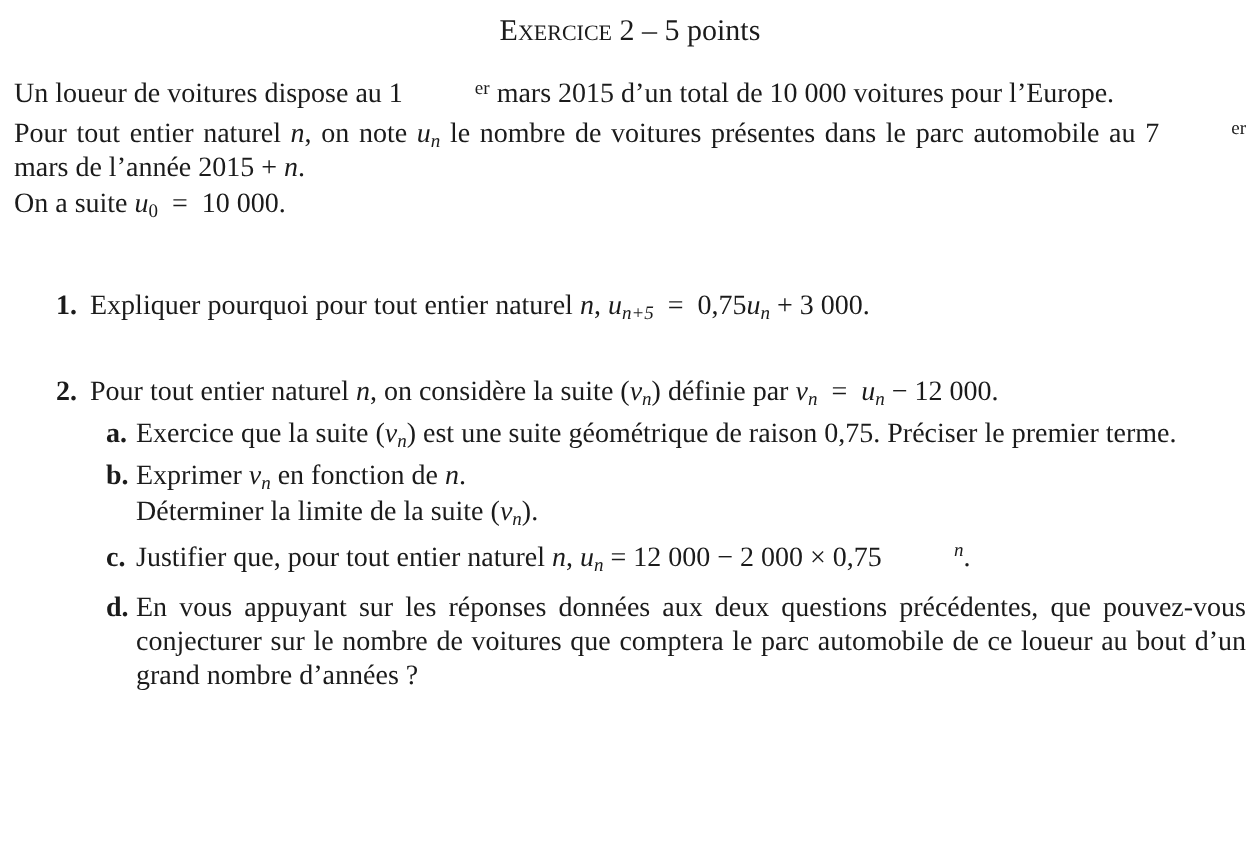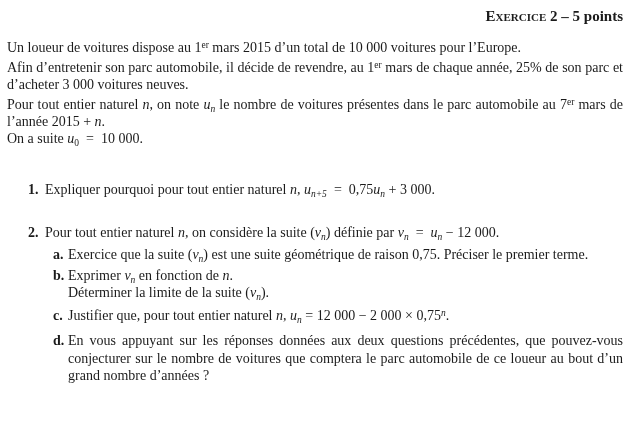--- a/index.html
+++ b/index.html
@@ -19,23 +19,23 @@
     padding: 7px 7px 0 7px;
     font-family: "Liberation Serif", serif;
     font-size: 14px;
     line-height: 17.2px;
     color: #1b1b1b;
     background: #ffffff;
   }
   .title {
     margin: 0 0 14px 0;
     font-size: 15px;
-    font-weight: bold;
+    font-weight: normal;
     line-height: 18px;
-    text-align: right;
+    text-align: center;
   }
   .sc { font-variant: small-caps; }
   .para {
     margin: 0;
     text-align: justify;
   }
   .gap2 { margin-bottom: 2px; }
   .gap3 { margin-bottom: 3px; }
   
   .item-num {
@@ -61,31 +61,30 @@
   }
   .qfirst { margin-top: 34px; }
   .q2wrap { margin-top: 26px; }
   .q2intro { margin-bottom: 4px; }
   .suba { margin-bottom: 4px; }
   .subb { margin-bottom: 6px; }
   .subc { margin-bottom: 8px; }
   
   .v { font-style: italic; }
   .sbs { font-size: 9.5px; vertical-align: -2.5px; line-height: 0; }
-  .sps { font-size: 9.5px; vertical-align: 4.5px; line-height: 0; }
+  .sps { font-size: 9.5px; vertical-align: 4.5px; line-height: 0; margin-left: 36px; }
 </style>
 </head>
 <body>
 
 <div class="page">
 
   <h1 class="title"><span class="sc">Exercice</span><span> 2 – 5 points</span></h1>
 
   <p class="para gap3"><span>Un loueur de voitures dispose au 1</span><span class="sps">er</span><span> mars 2015 d’un total de 10&nbsp;000 voitures pour l’Europe.</span></p>
-  <p class="para gap2"><span>Afin d’entretenir son parc automobile, il décide de revendre, au 1</span><span class="sps">er</span><span> mars de chaque année, 25% de son parc et d’acheter 3&nbsp;000 voitures neuves.</span></p>
   <p class="para"><span>Pour tout entier naturel </span><span class="v">n</span><span>, on note </span><span class="v">u</span><span class="sbs v">n</span><span> le nombre de voitures présentes dans le parc automobile au 7</span><span class="sps">er</span><span> mars de l’année 2015 + </span><span class="v">n</span><span>.</span></p>
   <p class="para"><span>On a suite </span><span class="v">u</span><span class="sbs">0</span><span>&nbsp; =&nbsp; 10&nbsp;000.</span></p>
 
   <div class="item-num qfirst">
     <span class="qlabel">1.</span>
     <p class="para"><span>Expliquer pourquoi pour tout entier naturel </span><span class="v">n</span><span>, </span><span class="v">u</span><span class="sbs v">n+5</span><span>&nbsp; =&nbsp; 0,75</span><span class="v">u</span><span class="sbs v">n</span><span> + 3&nbsp;000.</span></p>
   </div>
 
   <div class="q2wrap">
     <div class="item-num q2intro">

